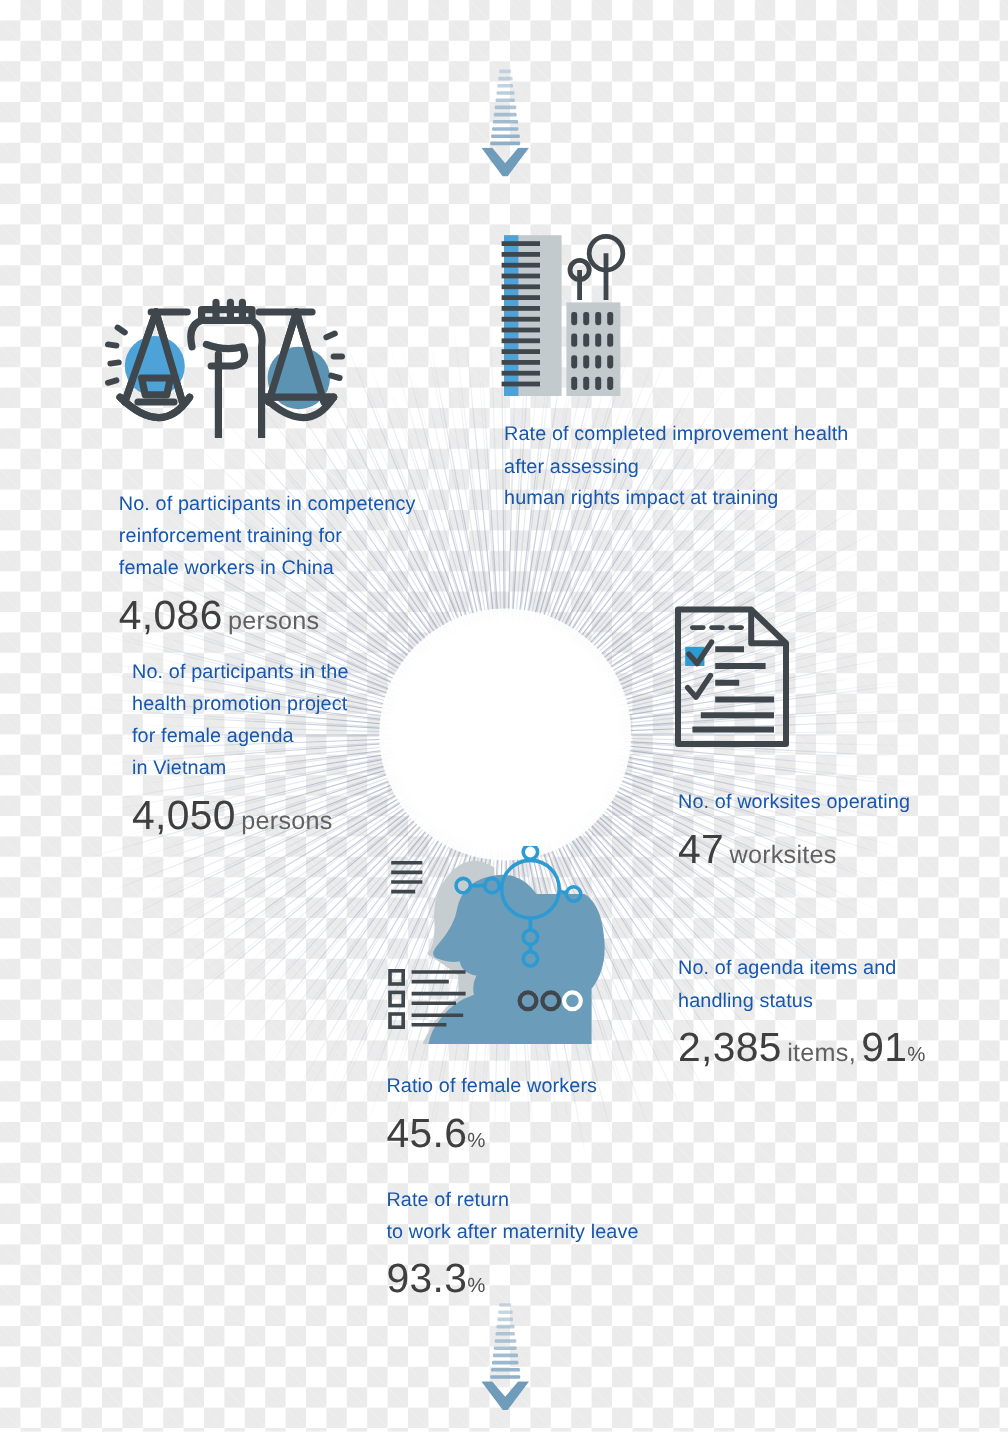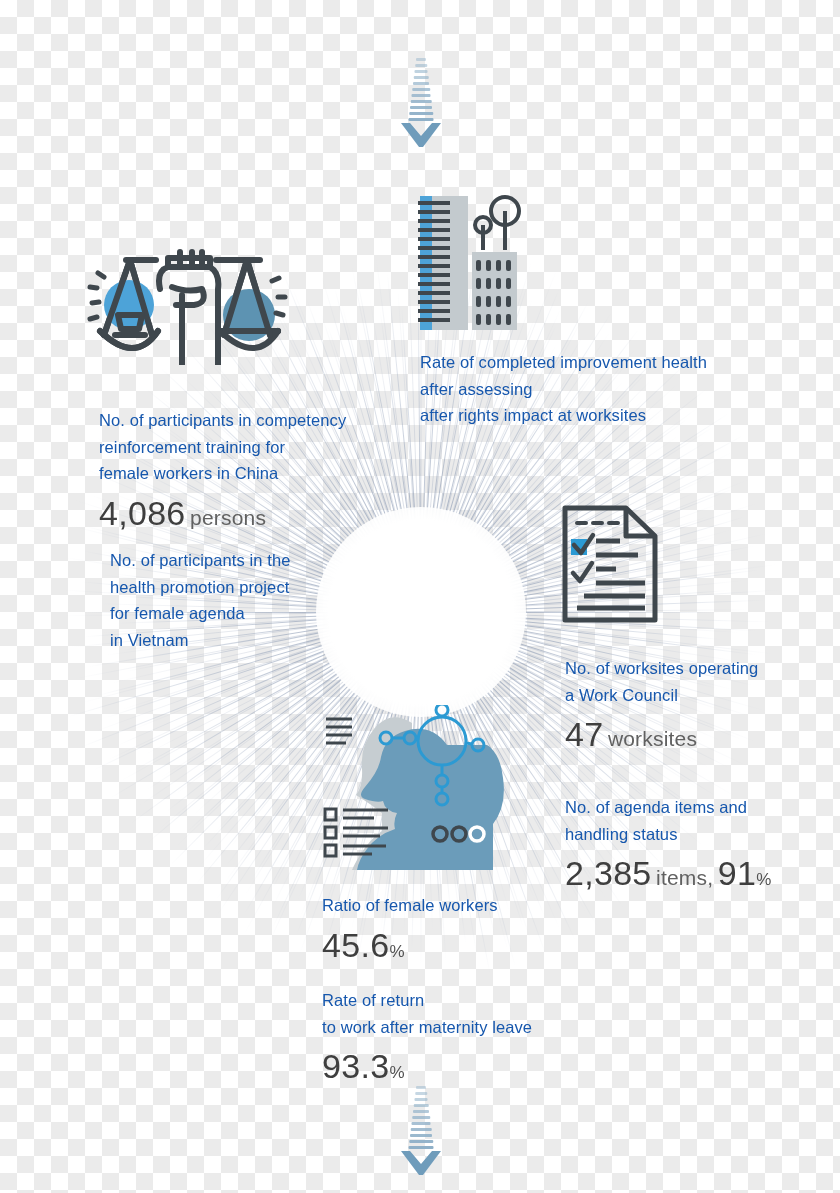--- a/index.html
+++ b/index.html
@@ -585,21 +585,21 @@
       <circle cx="147" cy="129" r="7"></circle>
     </g>
     <circle cx="165" cy="129" r="7" fill="none" stroke="#ffffff" stroke-width="3.5"></circle>
   </svg>
 </div>
 
 <div class="tb" style="left:420px;top:349px;">
   <div class="label">
     <div>Rate of completed improvement health</div>
     <div>after assessing</div>
-    <div>after rights impact at worksites</div>
+    <div>human rights impact at training</div>
   </div>
 </div>
 
 <div class="tb" style="left:99px;top:407px;">
   <div class="label">
     <div>No. of participants in competency</div>
     <div>reinforcement training for</div>
     <div>female workers in China</div>
   </div>
   <div class="valrow">
@@ -608,26 +608,29 @@
   </div>
 </div>
 
 <div class="tb" style="left:110px;top:547px;">
   <div class="label">
     <div>No. of participants in the</div>
     <div>health promotion project</div>
     <div>for female agenda</div>
     <div>in Vietnam</div>
   </div>
+  <div class="valrow">
+    <span class="num">4,050</span>
+    <span class="unit">persons</span>
+  </div>
 </div>
 
 <div class="tb" style="left:565px;top:655px;">
   <div class="label">
     <div>No. of worksites operating</div>
-    <div>a Work Council</div>
   </div>
   <div class="valrow">
     <span class="num">47</span>
     <span class="unit">worksites</span>
   </div>
 </div>
 
 <div class="tb" style="left:565px;top:794px;">
   <div class="label">
     <div>No. of agenda items and</div>

